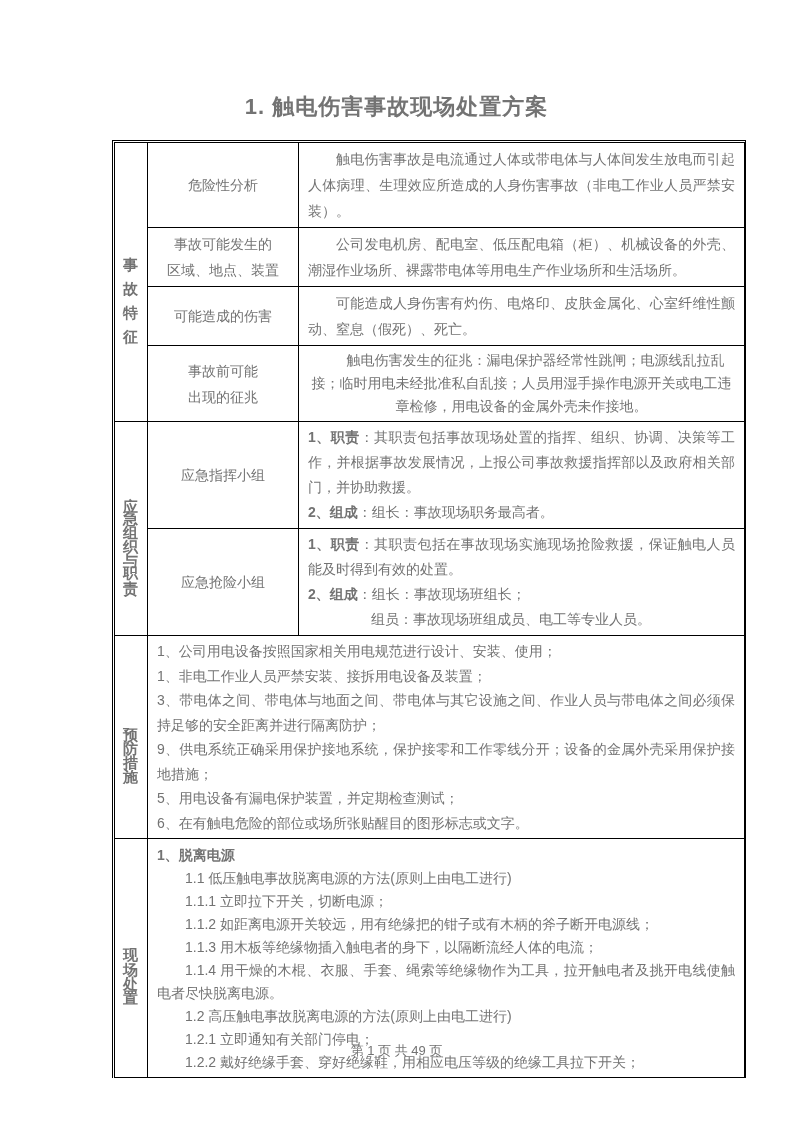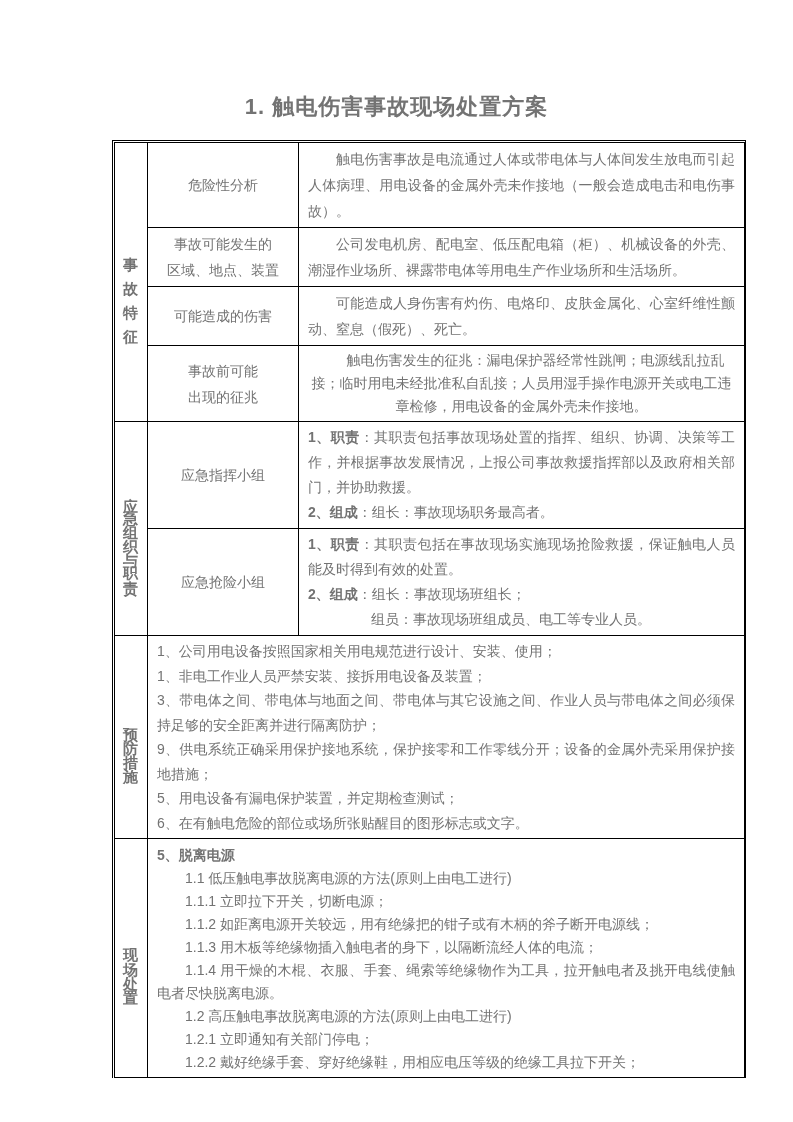--- a/index.html
+++ b/index.html
@@ -94,21 +94,21 @@
           <col class="c1">
           <col class="c2">
           <col class="c3">
         </colgroup>
       <tbody>
         <tr class="r1">
           <td rowspan="4" class="vhead">
             <span class="vtext wide">事故特征</span>
           </td>
           <td class="label">危险性分析</td>
-          <td class="content para">触电伤害事故是电流通过人体或带电体与人体间发生放电而引起人体病理、用电设备的金属外壳未作接地（一般会造成电击和电伤事故）。</td>
+          <td class="content para">触电伤害事故是电流通过人体或带电体与人体间发生放电而引起人体病理、生理效应所造成的人身伤害事故（非电工作业人员严禁安装）。</td>
         </tr>
         <tr class="r2">
           <td class="label">事故可能发生的
 区域、地点、装置</td>
           <td class="content para">公司发电机房、配电室、低压配电箱（柜）、机械设备的外壳、潮湿作业场所、裸露带电体等用电生产作业场所和生活场所。</td>
         </tr>
         <tr class="r3">
           <td class="label">可能造成的伤害</td>
           <td class="content para">可能造成人身伤害有灼伤、电烙印、皮肤金属化、心室纤维性颤动、窒息（假死）、死亡。</td>
         </tr>
@@ -149,29 +149,30 @@
             <p>5、用电设备有漏电保护装置，并定期检查测试；</p>
             <p>6、在有触电危险的部位或场所张贴醒目的图形标志或文字。</p>
           </td>
         </tr>
 
         <tr class="r8">
           <td class="vhead">
             <span class="vtext normal">现场处置</span>
           </td>
           <td colspan="2" class="content">
-            <p class="bold-line">5、脱离电源</p>
+            <p class="bold-line">1、脱离电源</p>
             <p class="sub">1.1 低压触电事故脱离电源的方法(原则上由电工进行)</p>
             <p class="sub">1.1.1 立即拉下开关，切断电源；</p>
             <p class="sub">1.1.2 如距离电源开关较远，用有绝缘把的钳子或有木柄的斧子断开电源线；</p>
             <p class="sub">1.1.3 用木板等绝缘物插入触电者的身下，以隔断流经人体的电流；</p>
             <p class="sub">1.1.4 用干燥的木棍、衣服、手套、绳索等绝缘物作为工具，拉开触电者及挑开电线使触电者尽快脱离电源。</p>
             <p class="sub">1.2 高压触电事故脱离电源的方法(原则上由电工进行)</p>
             <p class="sub">1.2.1 立即通知有关部门停电；</p>
             <p class="sub">1.2.2 戴好绝缘手套、穿好绝缘鞋，用相应电压等级的绝缘工具拉下开关；</p>
           </td>
         </tr>
       </tbody>
     </table>
   </div>
 
+  <div class="footer">第 1 页 共 49 页</div>
 
 </div>
 
 </body></html>

